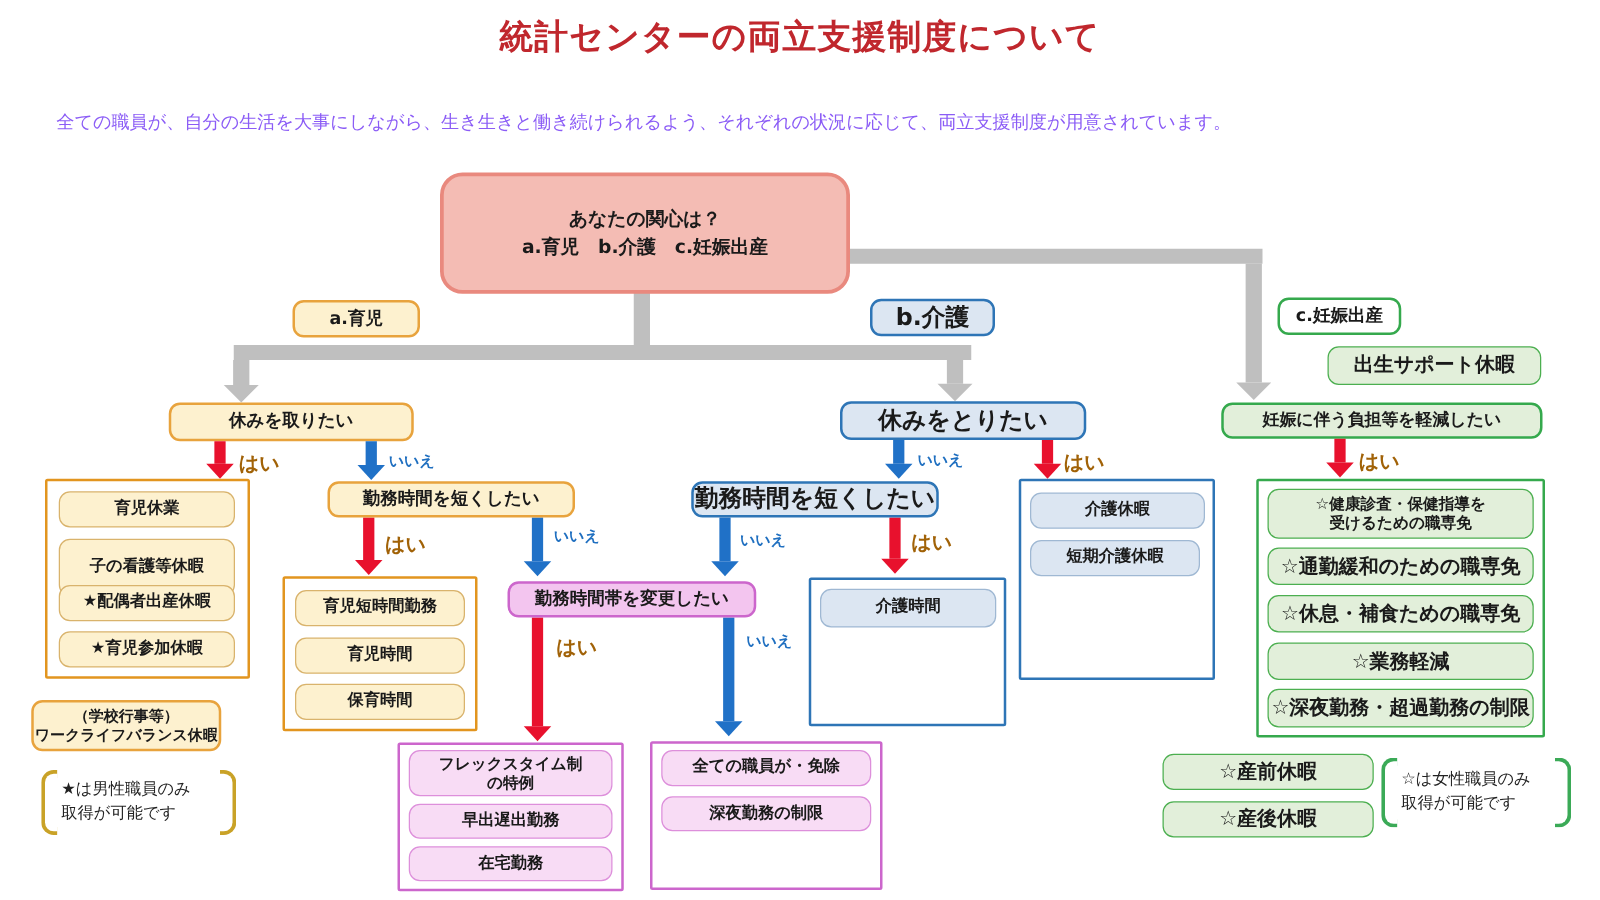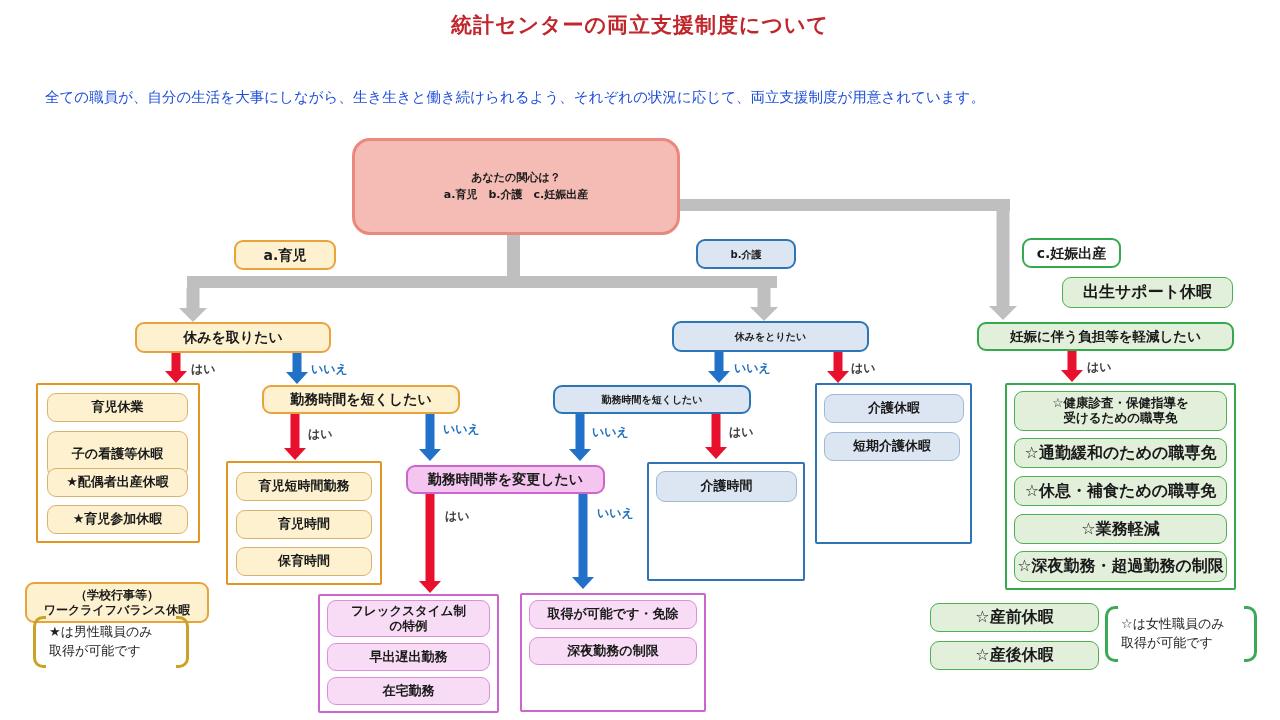--- a/index.html
+++ b/index.html
@@ -1,25 +1,25 @@
 <!DOCTYPE html>
 <html><head>
 <meta charset="utf-8">
 <style>
   html,body{margin:0;padding:0;background:#fff;}
   .canvas{position:relative;width:1280px;height:720px;background:#ffffff;overflow:hidden;
           font-family:"DejaVu Sans","Liberation Sans",sans-serif;color:#1a1a1a;}
   .abs{position:absolute;}
-  .title{left:0;right:0;top:11px;text-align:center;font-size:21px;font-weight:bold;color:#C0272D;letter-spacing:1px;}
-  .subtitle{left:45px;top:88px;font-size:14.5px;color:#1d4ed8;}
+  .title{left:0;right:0;top:11px;text-align:center;font-size:27px;font-weight:bold;color:#C0272D;letter-spacing:1px;}
+  .subtitle{left:45px;top:88px;font-size:14.5px;color:#8b5cf6;}
   .box{position:absolute;box-sizing:border-box;display:flex;flex-direction:column;align-items:center;
        justify-content:center;text-align:center;font-weight:bold;line-height:1.3;}
-  .root-box{background:#F4BCB4;border:3px solid #E9897E;border-radius:18px;font-size:11px;gap:2px;}
+  .root-box{background:#F4BCB4;border:3px solid #E9897E;border-radius:18px;font-size:15px;gap:2px;}
   .dec-orange{background:#FDF1CF;border:2.5px solid #E8A33D;border-radius:9px;font-size:14px;}
-  .dec-blue{background:#DCE6F2;border:2.5px solid #2E75B6;border-radius:9px;font-size:10px;}
+  .dec-blue{background:#DCE6F2;border:2.5px solid #2E75B6;border-radius:9px;font-size:19px;}
   .dec-green{background:#E2EFDA;border:2.5px solid #35A94D;border-radius:9px;font-size:13.5px;}
   .dec-green-white{background:#ffffff;border:2.5px solid #35A94D;border-radius:9px;font-size:14px;}
   .dec-magenta{background:#F3C5EF;border:2.5px solid #CC66CC;border-radius:9px;font-size:14px;}
   .cont{position:absolute;box-sizing:border-box;background:#fff;border-radius:2px;}
   .cont-orange{border:2.5px solid #E2951F;}
   .cont-blue{border:2.5px solid #2E75B6;}
   .cont-green{border:2.5px solid #35A94D;}
   .cont-magenta{border:2.5px solid #CC66CC;}
   .item-yellow{background:#FDF1CF;border:1.6px solid #D9B36C;border-radius:9px;font-size:13px;}
   .item-blue{background:#DCE6F2;border:1.6px solid #9FB8D3;border-radius:9px;font-size:13px;}
@@ -27,21 +27,21 @@
   .item-magenta{background:#F8DCF5;border:1.6px solid #DD8FDB;border-radius:9px;font-size:13px;}
   .two-line{font-size:12.5px;line-height:1.18;}
   .seg{position:absolute;background:#BFBFBF;}
   .arr{position:absolute;width:22px;}
   .arr .shaft{position:absolute;left:50%;top:0;transform:translateX(-50%);width:9px;height:calc(100% - 12px);background:var(--c);}
   .arr .head{position:absolute;left:50%;bottom:0;transform:translateX(-50%);width:0;height:0;
              border-left:11px solid transparent;border-right:11px solid transparent;border-top:12px solid var(--c);}
   .arr.big{width:28px;}
   .arr.big .shaft{width:13px;height:calc(100% - 14px);}
   .arr.big .head{border-left:14px solid transparent;border-right:14px solid transparent;border-top:14px solid var(--c);}
-  .lbl-yes{position:absolute;color:#404040;font-weight:bold;font-size:12px;}
+  .lbl-yes{position:absolute;color:#a16207;font-weight:bold;font-size:16px;}
   .lbl-no{position:absolute;color:#1F6FC0;font-weight:bold;font-size:12px;}
   .note{position:absolute;box-sizing:border-box;display:flex;flex-direction:column;justify-content:center;
         padding:4px 16px;font-size:13px;color:#222;line-height:1.45;}
   .note .br{position:absolute;top:0;bottom:0;width:13px;box-sizing:border-box;border:3px solid var(--bc);}
   .note .br-l{left:0;border-right:none;border-radius:10px 0 0 10px;}
   .note .br-r{right:0;border-left:none;border-radius:0 10px 10px 0;}
 </style>
 </head>
 <body>
 
@@ -165,34 +165,34 @@
 
   <div class="cont cont-magenta" style="left:318px;top:594px;width:181px;height:119px;"></div>
   <div class="box item-magenta two-line" style="left:327px;top:600px;width:163px;height:37px;">
     <span>フレックスタイム制</span>
     <span>の特例</span>
   </div>
   <div class="box item-magenta" style="left:327px;top:643px;width:163px;height:28px;">早出遅出勤務</div>
   <div class="box item-magenta" style="left:327px;top:677px;width:163px;height:28px;">在宅勤務</div>
 
   <div class="cont cont-magenta" style="left:520px;top:593px;width:186px;height:119px;"></div>
-  <div class="box item-magenta" style="left:529px;top:600px;width:168px;height:29px;">取得が可能です・免除</div>
+  <div class="box item-magenta" style="left:529px;top:600px;width:168px;height:29px;">全ての職員が・免除</div>
   <div class="box item-magenta" style="left:529px;top:637px;width:168px;height:28px;">深夜勤務の制限</div>
 
   <div class="cont cont-green" style="left:1005px;top:383px;width:231px;height:207px;"></div>
   <div class="box item-green two-line" style="left:1014px;top:391px;width:213px;height:40px;">
     <span>☆健康診査・保健指導を</span>
     <span>受けるための職専免</span>
   </div>
   <div class="box item-green" style="left:1014px;top:438px;width:213px;height:30px;">☆通勤緩和のための職専免</div>
   <div class="box item-green" style="left:1014px;top:476px;width:213px;height:30px;">☆休息・補食ための職専免</div>
   <div class="box item-green" style="left:1014px;top:551px;width:213px;height:31px;">☆深夜勤務・超過勤務の制限</div>
   <div class="box item-green" style="left:1014px;top:514px;width:213px;height:30px;">☆業務軽減</div>
 
-  <div class="box dec-orange two-line" style="left:25px;top:582px;width:184px;height:41px;font-size:12px;text-align:right;">
+  <div class="box dec-orange two-line" style="left:25px;top:560px;width:152px;height:41px;font-size:12px;text-align:right;">
     <span>（学校行事等）</span>
     <span>ワークライフバランス休暇</span>
   </div>
   <div class="note" style="left:33px;top:616px;width:156px;height:52px;--bc:#C9A227;">
     <i class="br br-l"></i>
     <span>★は男性職員のみ</span>
     <span>取得が可能です</span>
     <i class="br br-r"></i>
   </div>
 

